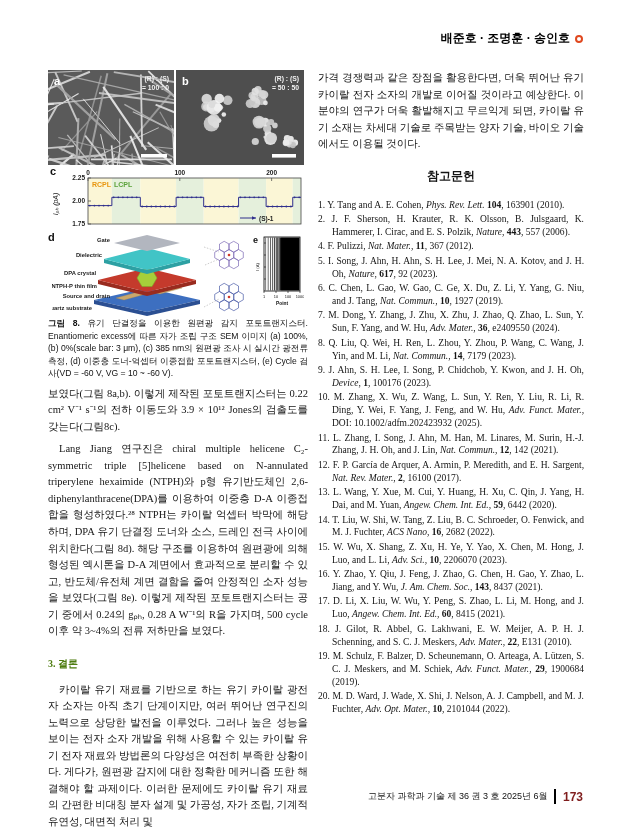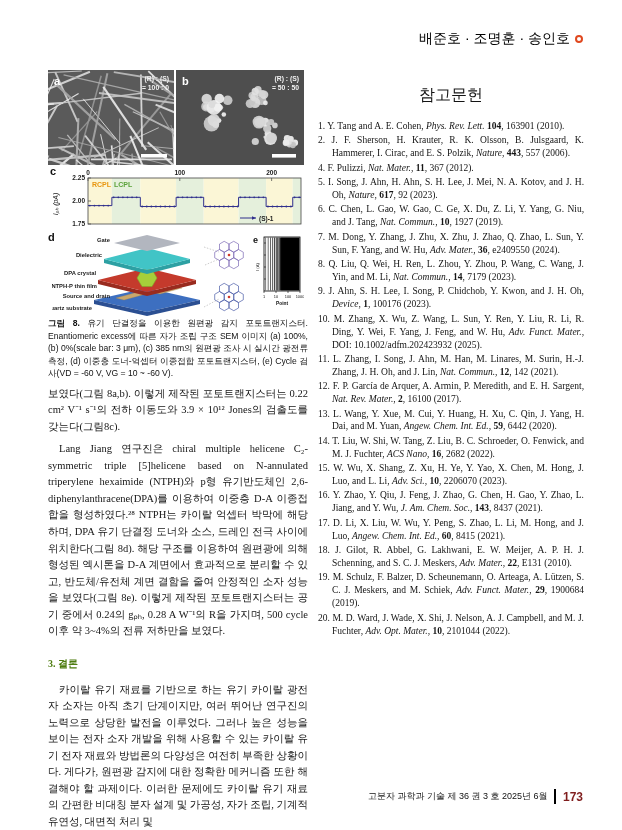--- a/index.html
+++ b/index.html
@@ -2,21 +2,21 @@
 <html><head>
 <meta charset="utf-8">
 <style>
   * { margin:0; padding:0; box-sizing:border-box; }
   html,body { background:#ffffff; }
   .page { position:relative; width:622px; height:830px; background:#fff; overflow:hidden;
           font-family:"Liberation Serif", serif; color:#141414; }
 
   
   .hdr { position:absolute; top:30px; right:39px; display:flex; align-items:center; gap:5px; }
-  .hdr .authors { font-family:"Liberation Sans", sans-serif; font-weight:normal; font-size:14px; color:#000; }
+  .hdr .authors { font-family:"Liberation Sans", sans-serif; font-weight:bold; font-size:12px; color:#000; }
   .orcid { display:inline-block; width:8px; height:8px; border:2.4px solid #e0481f; border-radius:50%; }
 
   
   .col-left  { position:absolute; left:48px;  top:70px; width:260px; }
   .col-right { position:absolute; left:318px; top:70px; width:266px; }
 
   
   .figure { position:relative; width:256px; height:247px; }
   .figure svg { position:absolute; display:block; }
   .sem-a   { left:0;     top:0;     width:126px; height:95px; }
@@ -31,22 +31,22 @@
 
   .caption { font-family:"Liberation Sans", sans-serif; font-size:8.6px;
              line-height:1.46; text-align:justify; color:#111; }
   .caption b { font-weight:bold; }
 
   
   .bodytext { font-size:10.5px; line-height:1.575; text-align:justify; color:#141414; margin-top:6px; }
   .indent { text-indent:11px; }
   h3.section { font-family:Liberation Serif, serif; font-size:10px; font-weight:bold;
                color:#4d7c0f; margin:17px 0 11px 0; }
-  .refs-title { font-family:"Liberation Sans", sans-serif; text-align:center; font-size:16px;
-                font-weight:normal; margin:15px 0 10px 0; }
+  .refs-title { font-family:"Liberation Sans", sans-serif; text-align:center; font-size:12px;
+                font-weight:bold; margin:15px 0 10px 0; }
 
   
   .refs { margin-top:14px; }
   .ref { font-size:9.5px; line-height:1.36; text-align:justify; padding-left:14px;
          text-indent:-14px; margin-bottom:1.5px; color:#141414; }
   .ref i { font-style:italic; }
   .ref b { font-weight:bold; }
 
   
   .footer { position:absolute; right:39px; bottom:26px; display:flex; align-items:center; gap:7px; }
@@ -372,20 +372,21 @@
     <p class="caption"><b>그림 8.</b><span> 유기 단결정을 이용한 원편광 감지 포토트랜지스터. Enantiomeric excess에 따른 자가 조립 구조 SEM 이미지 (a) 100%, (b) 0%(scale bar: 3 μm), (c) 385 nm의 원편광 조사 시 실시간 광전류 측정, (d) 이중층 도너-억셉터 이종접합 포토트랜지스터, (e) Cycle 검사(VD = -60 V, VG = 10 ~ -60 V).</span></p>
 
     <p class="bodytext">보였다(그림 8a,b). 이렇게 제작된 포토트랜지스터는 0.22 cm² V⁻¹ s⁻¹의 전하 이동도와 3.9 × 10¹² Jones의 검출도를 갖는다(그림8c).</p>
     <p class="bodytext indent">Lang Jiang 연구진은 chiral multiple helicene C₂-symmetric triple [5]helicene based on N-annulated triperylene hexaimide (NTPH)와 p형 유기반도체인 2,6-diphenylanthracene(DPA)를 이용하여 이중층 D-A 이종접합을 형성하였다.²⁸ NTPH는 카이랄 억셉터 박막에 해당하며, DPA 유기 단결정 도너와 소스, 드레인 전극 사이에 위치한다(그림 8d). 해당 구조를 이용하여 원편광에 의해 형성된 엑시톤을 D-A 계면에서 효과적으로 분리할 수 있고, 반도체/유전체 계면 결함을 줄여 안정적인 소자 성능을 보였다(그림 8e). 이렇게 제작된 포토트랜지스터는 공기 중에서 0.24의 gₚₕ, 0.28 A W⁻¹의 R을 가지며, 500 cycle 이후 약 3~4%의 전류 저하만을 보였다.</p>
 
     <h3 class="section">3. 결론</h3>
     <p class="bodytext indent">카이랄 유기 재료를 기반으로 하는 유기 카이랄 광전자 소자는 아직 초기 단계이지만, 여러 뛰어난 연구진의 노력으로 상당한 발전을 이루었다. 그러나 높은 성능을 보이는 전자 소자 개발을 위해 사용할 수 있는 카이랄 유기 전자 재료와 방법론의 다양성은 여전히 부족한 상황이다. 게다가, 원편광 감지에 대한 정확한 메커니즘 또한 해결해야 할 과제이다. 이러한 문제에도 카이랄 유기 재료의 간편한 비대칭 분자 설계 및 가공성, 자가 조립, 기계적 유연성, 대면적 처리 및</p>
   </div>
 
   <div class="col-right">
+    <p class="bodytext" style="margin-top:0">가격 경쟁력과 같은 장점을 활용한다면, 더욱 뛰어난 유기 카이랄 전자 소자의 개발로 이어질 것이라고 예상한다. 이 분야의 연구가 더욱 활발해지고 무르익게 되면, 카이랄 유기 소재는 차세대 기술로 주목받는 양자 기술, 바이오 기술에서도 이용될 것이다.</p>
     <h3 class="refs-title">참고문헌</h3>
     <div class="refs" id="refs">
         <div class="ref"><span>1. </span><span>Y. Tang and A. E. Cohen, </span><i>Phys. Rev. Lett.</i><span> </span><b>104</b><span>, 163901 (2010).</span></div>
         <div class="ref"><span>2. </span><span>J. F. Sherson, H. Krauter, R. K. Olsson, B. Julsgaard, K. Hammerer, I. Cirac, and E. S. Polzik, </span><i>Nature</i><span>, </span><b>443</b><span>, 557 (2006).</span></div>
         <div class="ref"><span>4. </span><span>F. Pulizzi, </span><i>Nat. Mater.</i><span>, </span><b>11</b><span>, 367 (2012).</span></div>
         <div class="ref"><span>5. </span><span>I. Song, J. Ahn, H. Ahn, S. H. Lee, J. Mei, N. A. Kotov, and J. H. Oh, </span><i>Nature</i><span>, </span><b>617</b><span>, 92 (2023).</span></div>
         <div class="ref"><span>6. </span><span>C. Chen, L. Gao, W. Gao, C. Ge, X. Du, Z. Li, Y. Yang, G. Niu, and J. Tang, </span><i>Nat. Commun.</i><span>, </span><b>10</b><span>, 1927 (2019).</span></div>
         <div class="ref"><span>7. </span><span>M. Dong, Y. Zhang, J. Zhu, X. Zhu, J. Zhao, Q. Zhao, L. Sun, Y. Sun, F. Yang, and W. Hu, </span><i>Adv. Mater.</i><span>, </span><b>36</b><span>, e2409550 (2024).</span></div>
         <div class="ref"><span>8. </span><span>Q. Liu, Q. Wei, H. Ren, L. Zhou, Y. Zhou, P. Wang, C. Wang, J. Yin, and M. Li, </span><i>Nat. Commun.</i><span>, </span><b>14</b><span>, 7179 (2023).</span></div>
         <div class="ref"><span>9. </span><span>J. Ahn, S. H. Lee, I. Song, P. Chidchob, Y. Kwon, and J. H. Oh, </span><i>Device</i><span>, </span><b>1</b><span>, 100176 (2023).</span></div>

